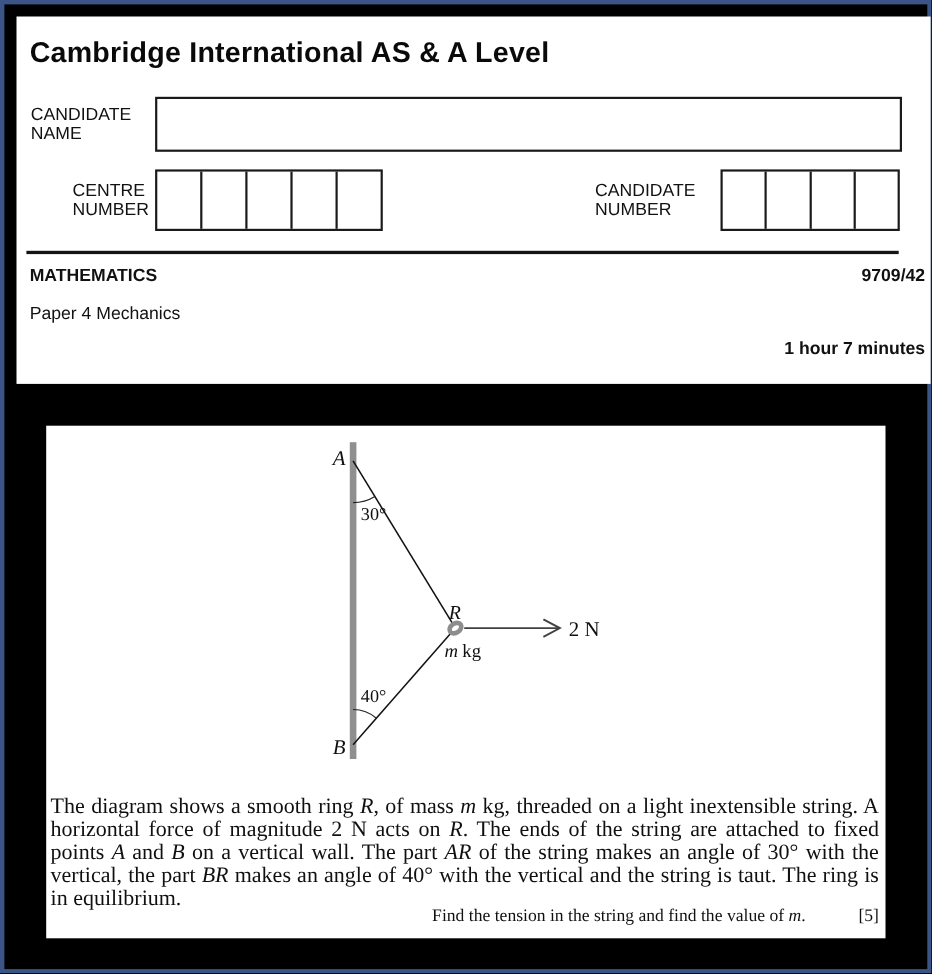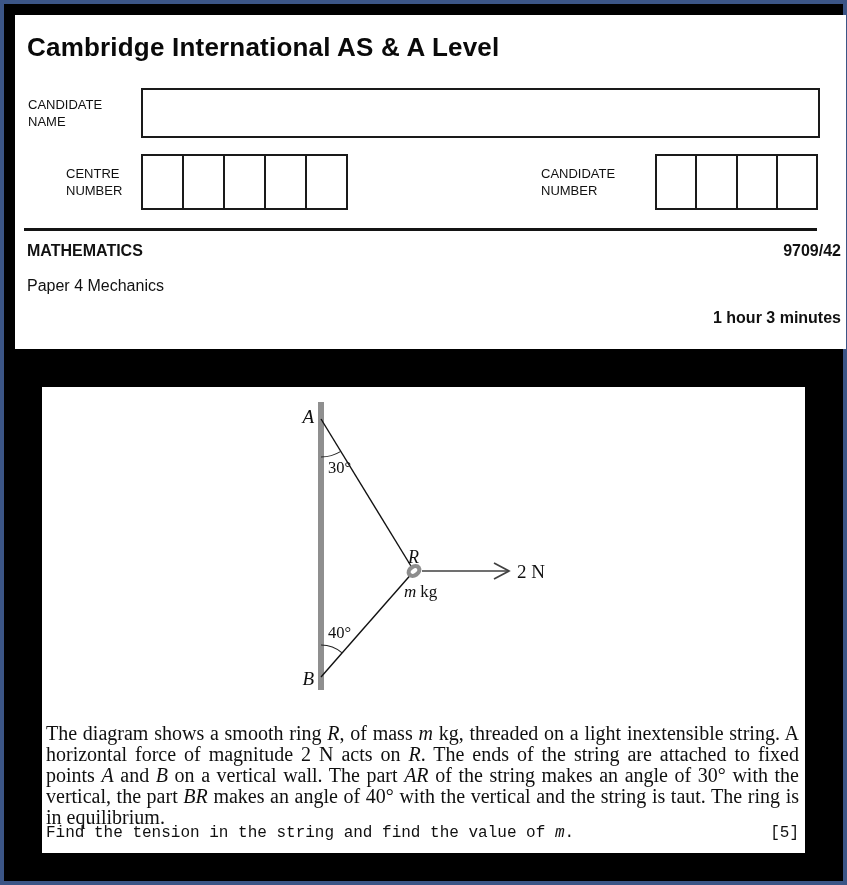--- a/index.html
+++ b/index.html
@@ -20,21 +20,21 @@
   .card { position: absolute; background: #fff; color: #111; }
   .card-header { left: 15px; top: 15px; width: 831px; height: 334px; }
   .card-question { left: 42px; top: 387px; width: 763px; height: 466px; }
 
   
   .exam-title {
     position: absolute; left: 12px; top: 17px;
     font-size: 26px; font-weight: bold; letter-spacing: 0.2px; color: #0a0a0a;
   }
   .field-label {
-    position: absolute; font-size: 13px; line-height: 17px; color: #111;
+    position: absolute; font-size: 16px; line-height: 17px; color: #111;
   }
   .lbl-candidate-name { left: 13px; top: 81px; }
   .lbl-centre-number  { left: 25px; top: 150px; margin-left: 26px; }
   .lbl-candidate-number { left: 526px; top: 150px; }
   .name-box {
     position: absolute; left: 126px; top: 73px; width: 679px; height: 50px;
     border: 2px solid #1a1a1a; background: #fff;
   }
   .cell-grid {
     position: absolute; top: 139px; height: 56px;
@@ -60,22 +60,22 @@
 
   
   .diagram-svg { position: absolute; left: 0; top: 0; }
   .q-text {
     position: absolute; left: 4px; right: 6px; top: 336px;
     font-family: "Liberation Serif", serif; font-size: 20px; line-height: 21px;
     text-align: justify; color: #101010;
   }
   .find-row {
     position: absolute; left: 4px; right: 6px; top: 437px;
-    display: flex; justify-content: space-between; align-items: baseline;
-    font-family: Liberation Mono, monospace; font-size: 16px; color: #101010;
+    display: flex; justify-content: flex-end; align-items: baseline;
+    font-family: Liberation Serif, serif; font-size: 16px; color: #101010; gap: 48px;
   }
   .var { font-style: italic; }
   .sv-serif { font-family: "Liberation Serif", serif; }
 </style>
 </head>
 <body>
 
 <div class="page">
   <div class="page-frame"></div>
 
@@ -114,21 +114,21 @@
     <div class="rule"></div>
 
     <div class="meta-row r1">
       <span class="b">MATHEMATICS</span>
       <span class="b">9709/42</span>
     </div>
     <div class="meta-row r2">
       <span>Paper 4 Mechanics</span>
     </div>
     <div class="meta-row r3">
-      <span class="b">1 hour 3 minutes</span>
+      <span class="b">1 hour 7 minutes</span>
     </div>
   </div>
 
   <div class="card card-question">
 
     <svg class="diagram-svg" width="763" height="333" viewBox="0 0 763 333">
 
       <rect x="276" y="15" width="6" height="288" fill="#8f8f8f"></rect>
 
       <line x1="279" y1="32" x2="372" y2="184" stroke="#111" stroke-width="1.4"></line>

